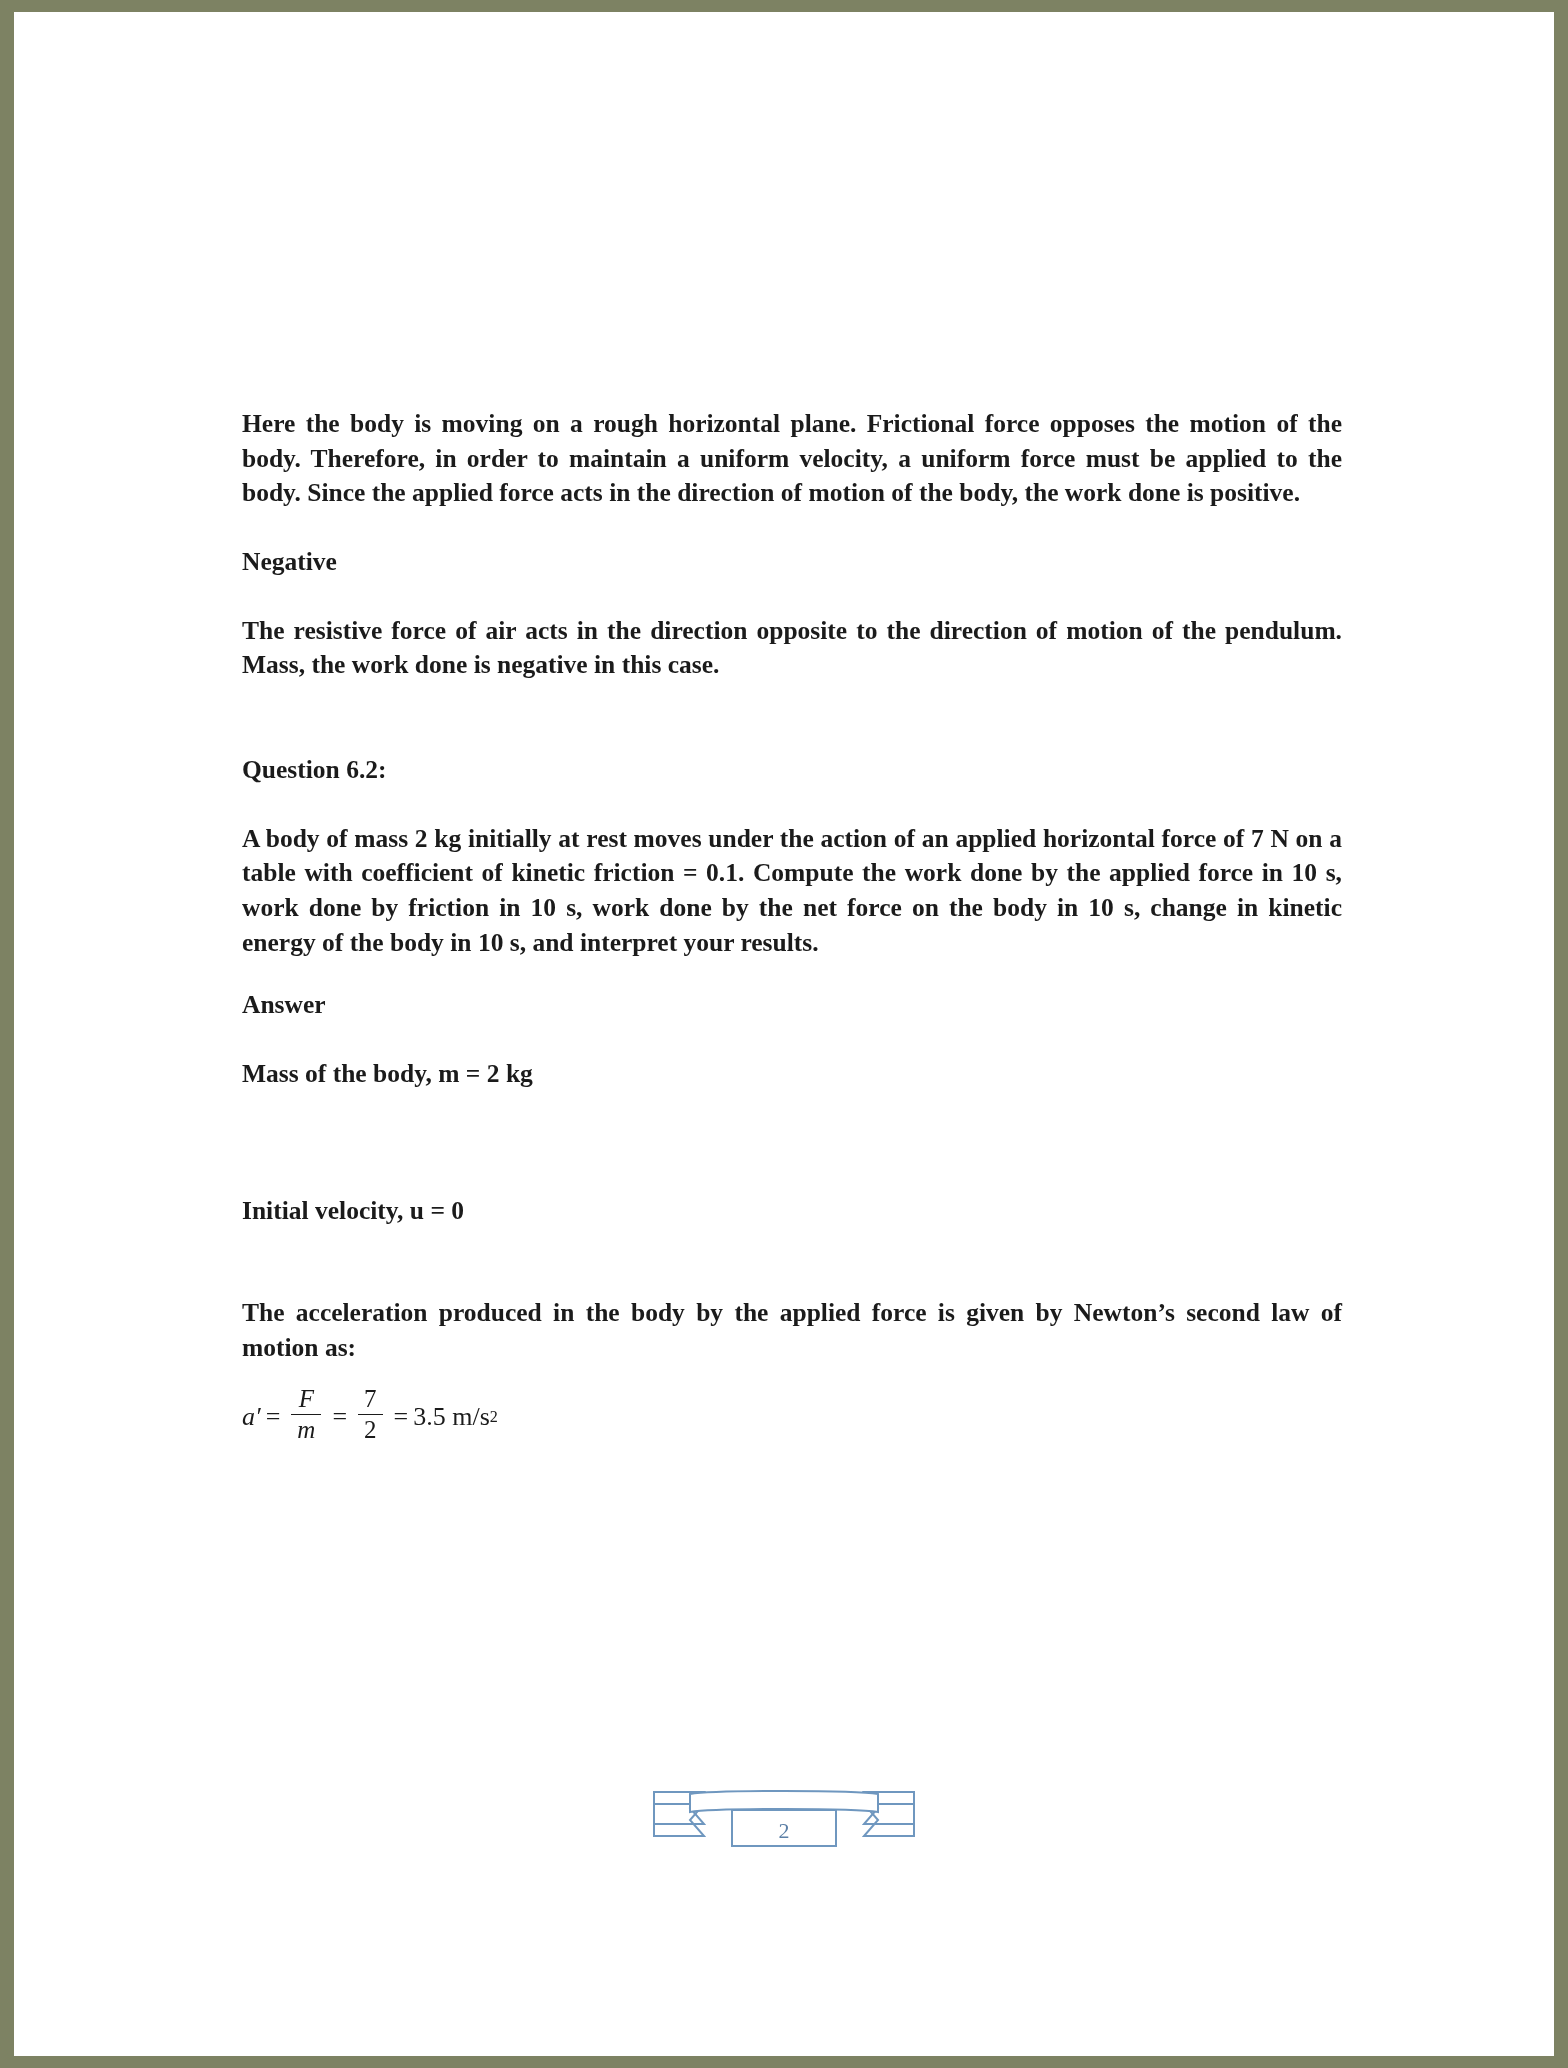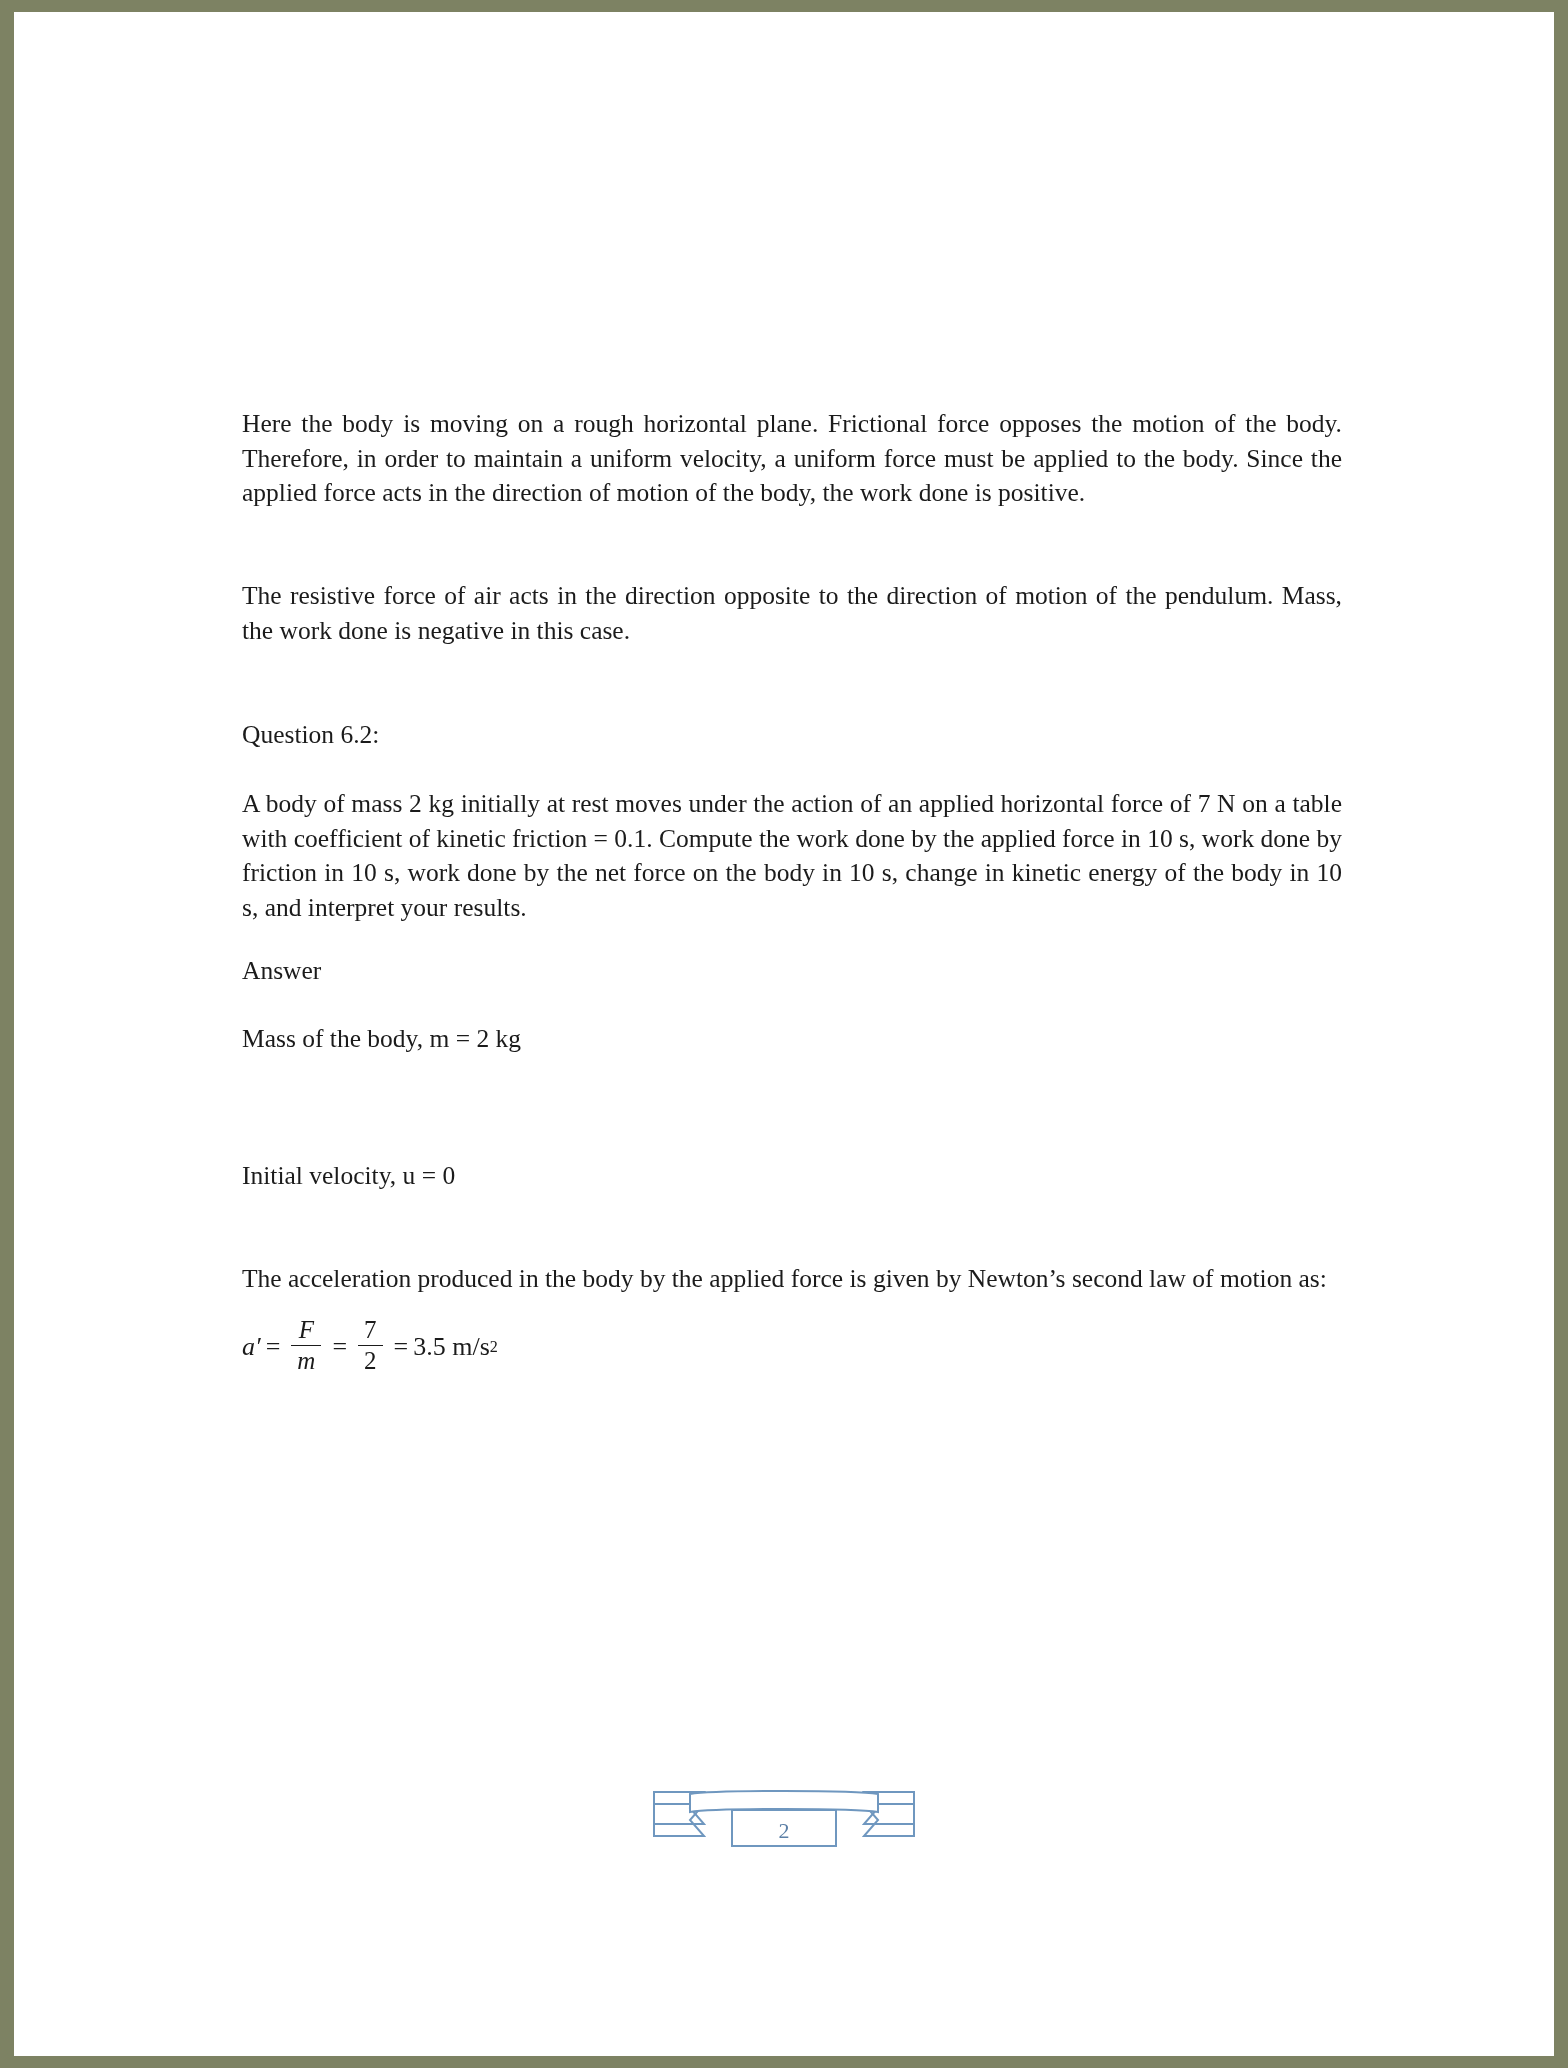--- a/index.html
+++ b/index.html
@@ -28,20 +28,21 @@
     top: 395px;
     width: 1100px;
   }
   p.para {
     margin: 0 0 0 0;
     font-size: 25.5px;
     line-height: 1.36;
     color: #1b1b1b;
     text-align: justify;
     text-justify: inter-word;
+    font-weight: bold;
   }
   .gap-sm { height: 28px; }
   .gap-md { height: 34px; }
   .gap-lg { height: 70px; }
   .spaced {
     line-height: 2.05;
     font-size: 25.5px;
     text-align: justify;
   }
   .italic { font-style: italic; }
@@ -108,20 +109,21 @@
 <body>
 
 <div class="page-frame">
 
   <div class="page-body">
 
     <p class="para">Here the body is moving on a rough horizontal plane. Frictional force opposes the motion of the body. Therefore, in order to maintain a uniform velocity, a uniform force must be applied to the body. Since the applied force acts in the direction of motion of the body, the work done is positive.</p>
 
     <div class="gap-md"></div>
 
+    <p class="para">Negative</p>
 
     <div class="gap-md"></div>
 
     <p class="para">The resistive force of air acts in the direction opposite to the direction of motion of the pendulum. Mass, the work done is negative in this case.</p>
 
     <div class="gap-lg"></div>
 
     <p class="para">Question 6.2:</p>
 
     <div class="gap-md"></div>

